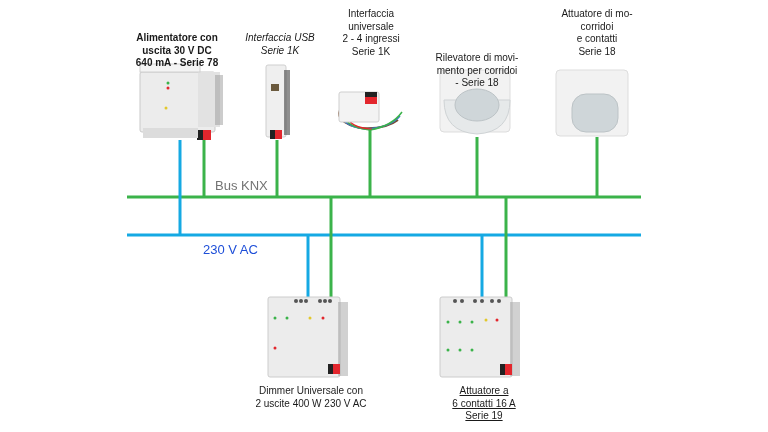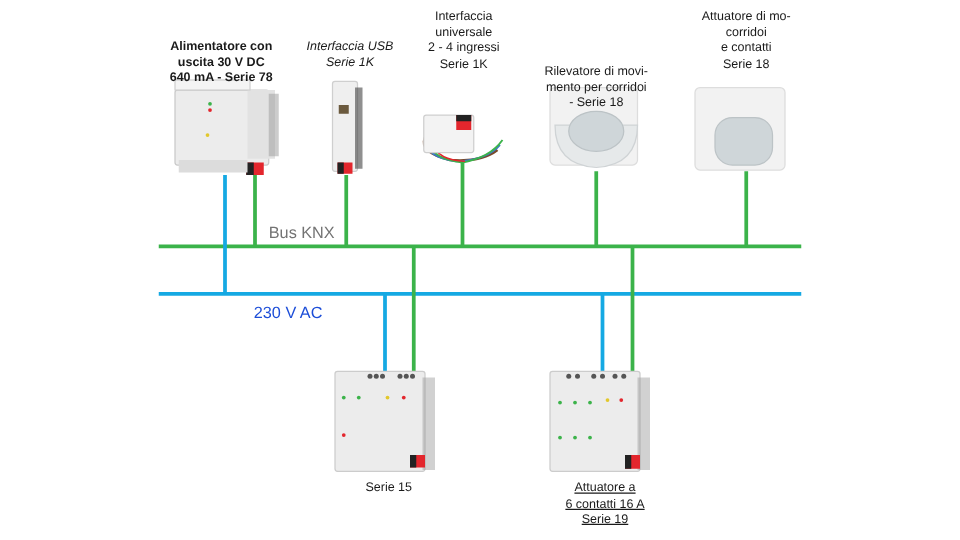--- a/index.html
+++ b/index.html
@@ -143,19 +143,20 @@
   <div>- Serie 18</div>
 </div>
 <div class="label" style="left:597px;top:8px;">
   <div>Attuatore di mo-</div>
   <div>corridoi</div>
   <div>e contatti</div>
   <div>Serie 18</div>
 </div>
 
 <div class="label" style="left:311px;top:385px;">
-  <div>Serie 15</div>
+  <div>Dimmer Universale con</div>
+  <div>2 uscite 400 W 230 V AC</div>
 </div>
 <div class="label" style="left:484px;top:385px;text-decoration:underline;">
   <div>Attuatore a</div>
   <div>6 contatti 16 A</div>
   <div>Serie 19</div>
 </div>
 
 </body></html>

